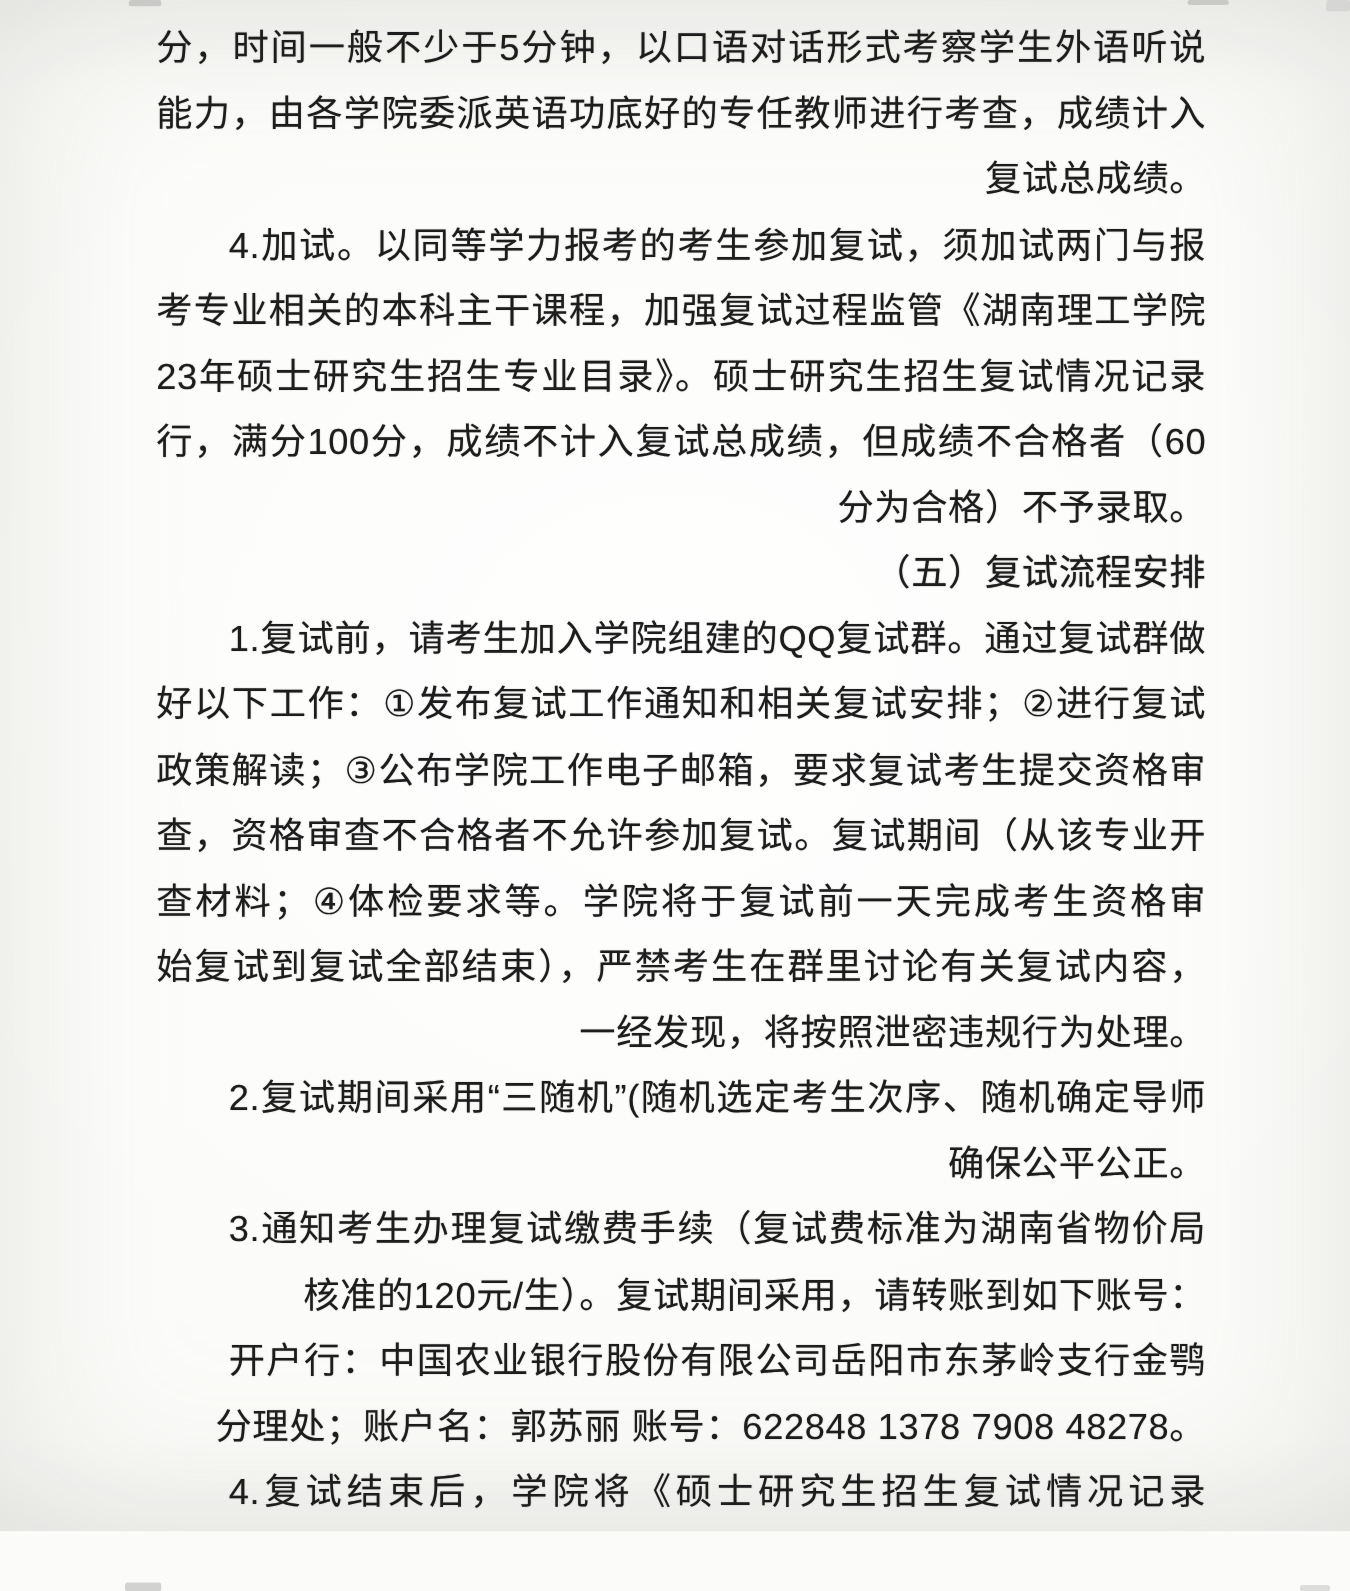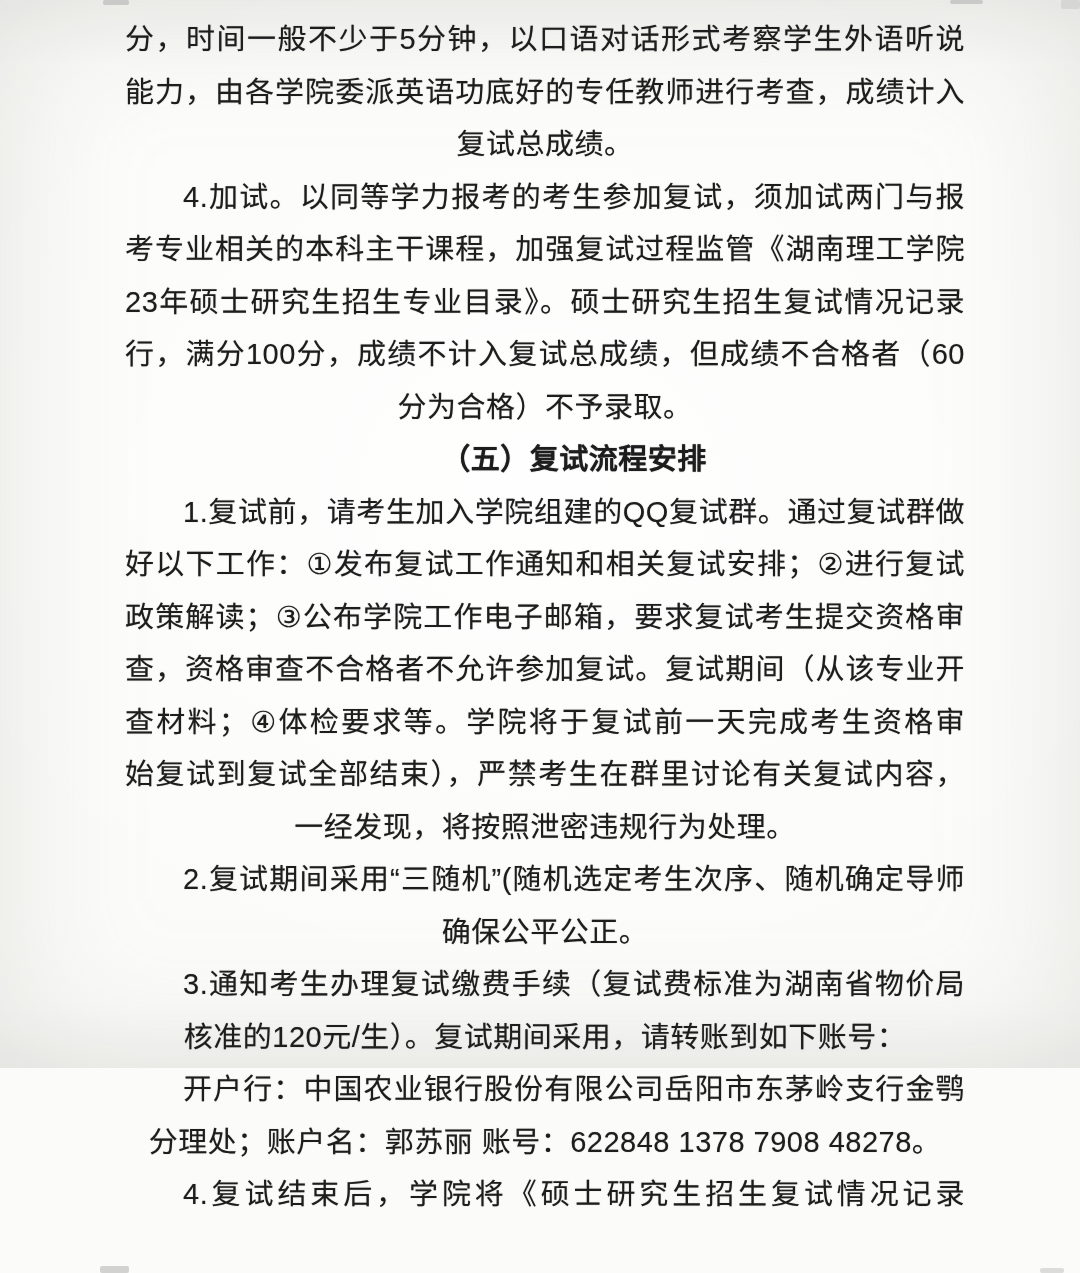--- a/index.html
+++ b/index.html
@@ -9,51 +9,51 @@
   body {
     width: 1080px;
     height: 1273px;
     overflow: hidden;
     background: #fbfbf9;
     font-family: "Liberation Sans", "DejaVu Sans", sans-serif;
   }
   .photo {
     position: relative;
     width: 1080px;
-    height: 1068px;
+    height: 1225px;
     background:
       radial-gradient(ellipse 90% 70% at 50% 45%, rgba(255,255,255,0.85), rgba(255,255,255,0) 75%),
       linear-gradient(180deg, #f5f5f3 0%, #fbfbf9 6%, #fbfbf9 94%, #f5f5f3 100%);
     box-shadow: inset 0 0 140px rgba(170,168,160,0.28);
   }
   .content {
     position: absolute;
     left: 125px;
     top: 13px;
     width: 840px;
   }
   .line {
     font-size: 29px;
     line-height: 52.5px;
     height: 52.5px;
     color: #1d1d1d;
     text-shadow: 0 0 1px rgba(40,40,40,0.45);
-    text-align: center;
+    text-align: right;
     overflow: hidden;
     letter-spacing: 0.5px;
   }
   .line.fill {
     text-align: justify;
     text-align-last: justify;
   }
   .line.indent {
     text-indent: 58px;
   }
   .line.bold {
-    font-weight: bold;
+    font-weight: normal;
     text-shadow: 0 0 1px rgba(20,20,20,0.7);
   }
   
   .artifact {
     position: absolute;
     background: #c9c9c7;
     border-radius: 2px;
   }
   .artifact.a-top-left   { left: 103px; top: 0;      width: 26px; height: 5px; }
   .artifact.a-top-mid    { left: 950px; top: 0;      width: 33px; height: 4px; }

